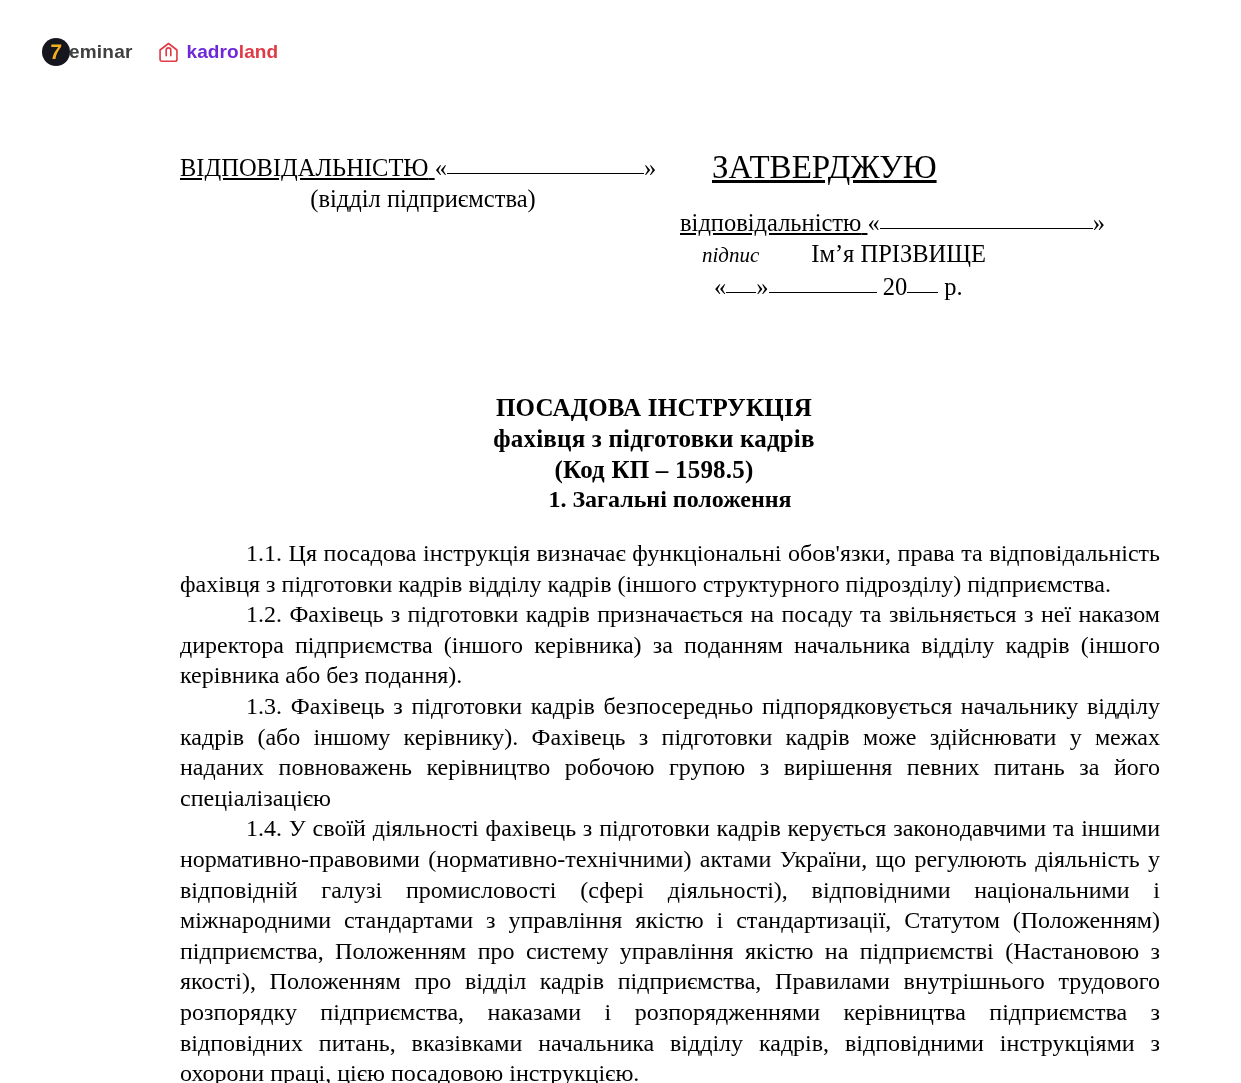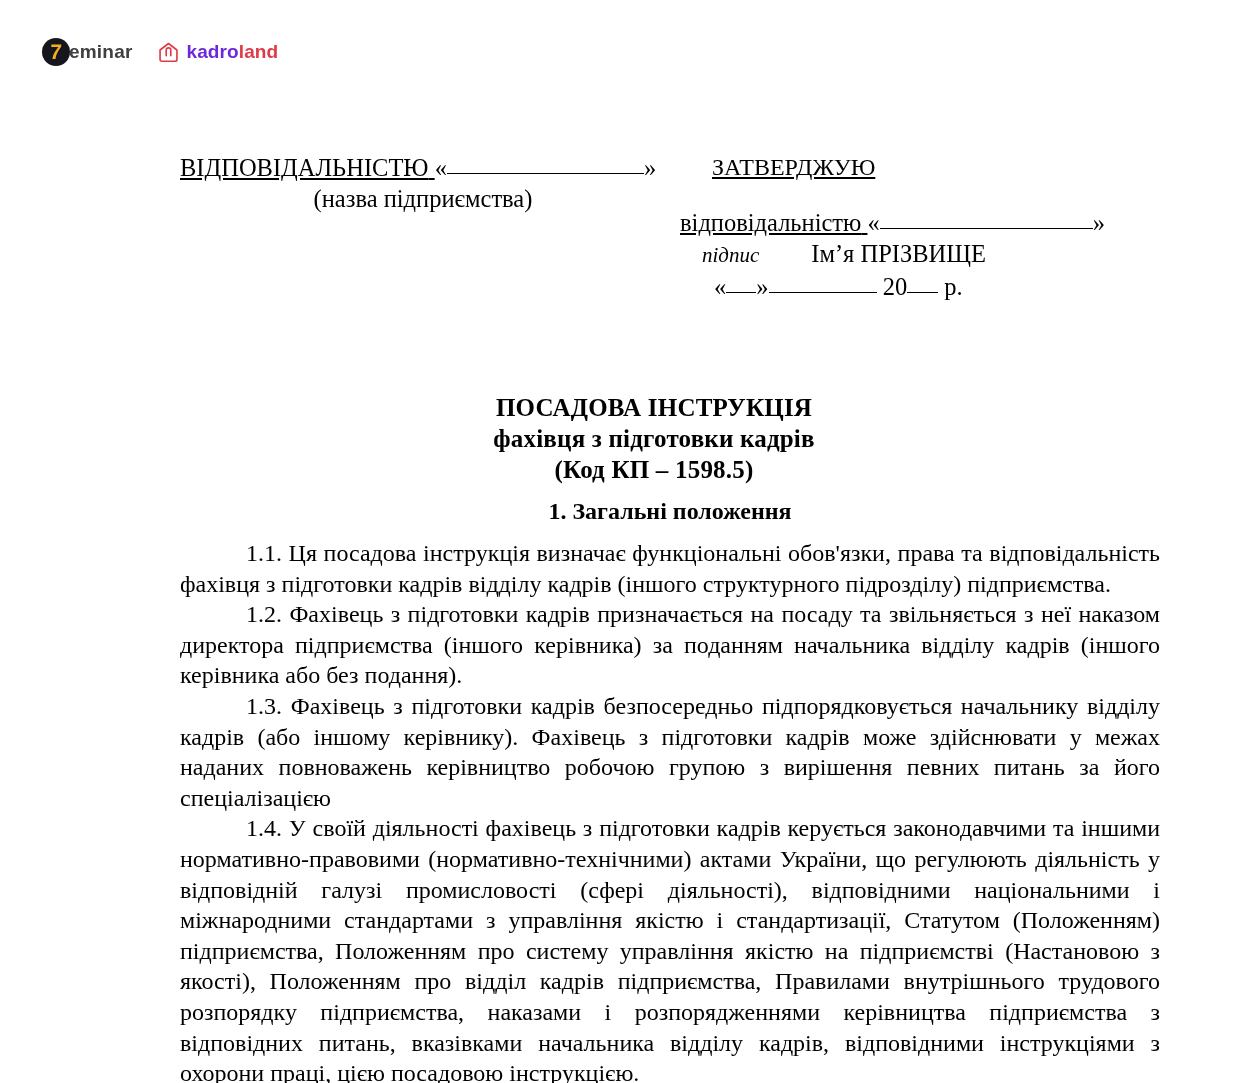--- a/index.html
+++ b/index.html
@@ -123,21 +123,21 @@
   }
 
   .caption-center {
     text-align: center;
     font-size: 24.5px;
     line-height: 31px;
     padding-right: 14px;
   }
 
   .approve-title {
-    font-size: 24px;
+    font-size: 33px;
     line-height: 31px;
     padding-left: 32px;
   }
   .approve-gap { height: 24px; }
 
   .sign-row {
     font-size: 24.5px;
     line-height: 31px;
     padding-left: 22px;
     white-space: nowrap;
@@ -165,21 +165,21 @@
     text-align: center;
     font-weight: 700;
     font-size: 25px;
     line-height: 31px;
     letter-spacing: .2px;
   }
 
   
   .section-heading {
     position: absolute;
-    top: 496px;
+    top: 484px;
     left: 180px;
     width: 980px;
     text-align: center;
     font-weight: 700;
     font-size: 24px;
     line-height: 30px;
   }
 
   
   .body-text {
@@ -220,21 +220,21 @@
   </div>
 
 </div>
 
 <div class="header-block">
 
   <div class="hdr-left">
     <div class="ul-line">
       <span class="u">ВІДПОВІДАЛЬНІСТЮ</span><span class="u">&nbsp;</span><span>«</span><span class="blank-med"></span><span>»</span>
     </div>
-    <div class="caption-center">(назва підприємства)</div>
+    <div class="caption-center">(відділ підприємства)</div>
   </div>
 
   <div class="hdr-right">
     <div class="approve-title">
       <span class="u">ЗАТВЕРДЖУЮ</span>
     </div>
     <div class="approve-gap"></div>
     <div class="ul-line">
       <span class="u">відповідальністю</span><span class="u">&nbsp;</span><span>«</span><span class="blank-med-r"></span><span>»</span>
     </div>

